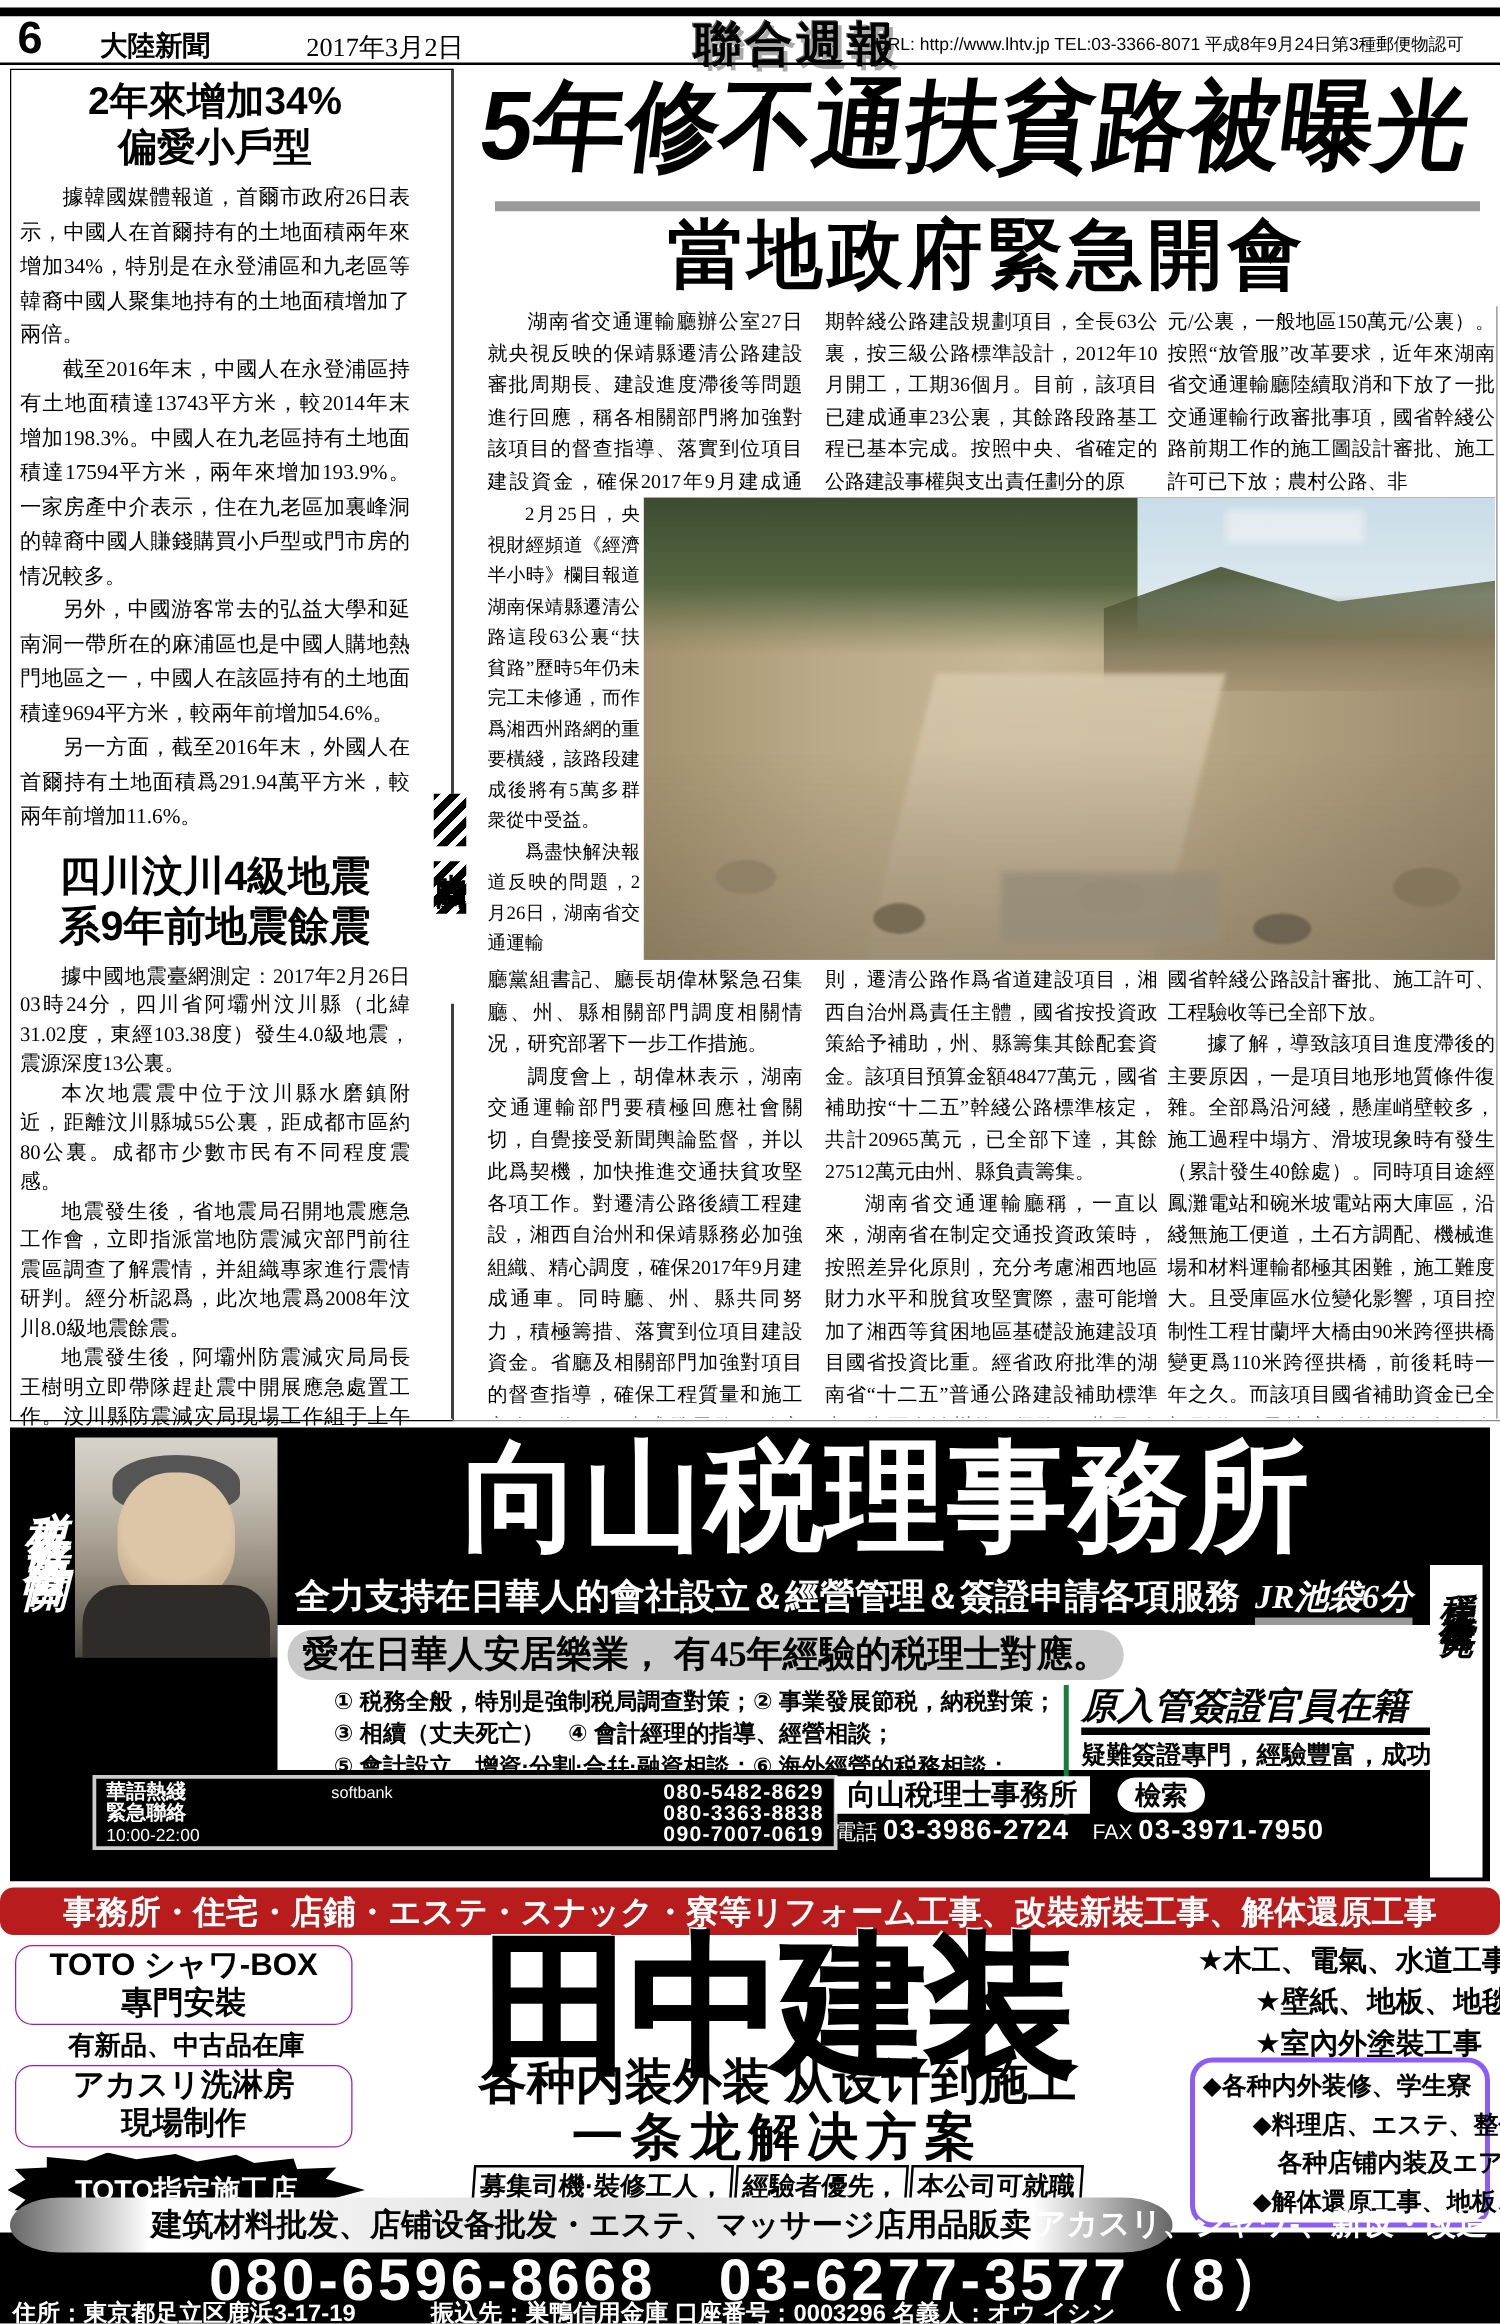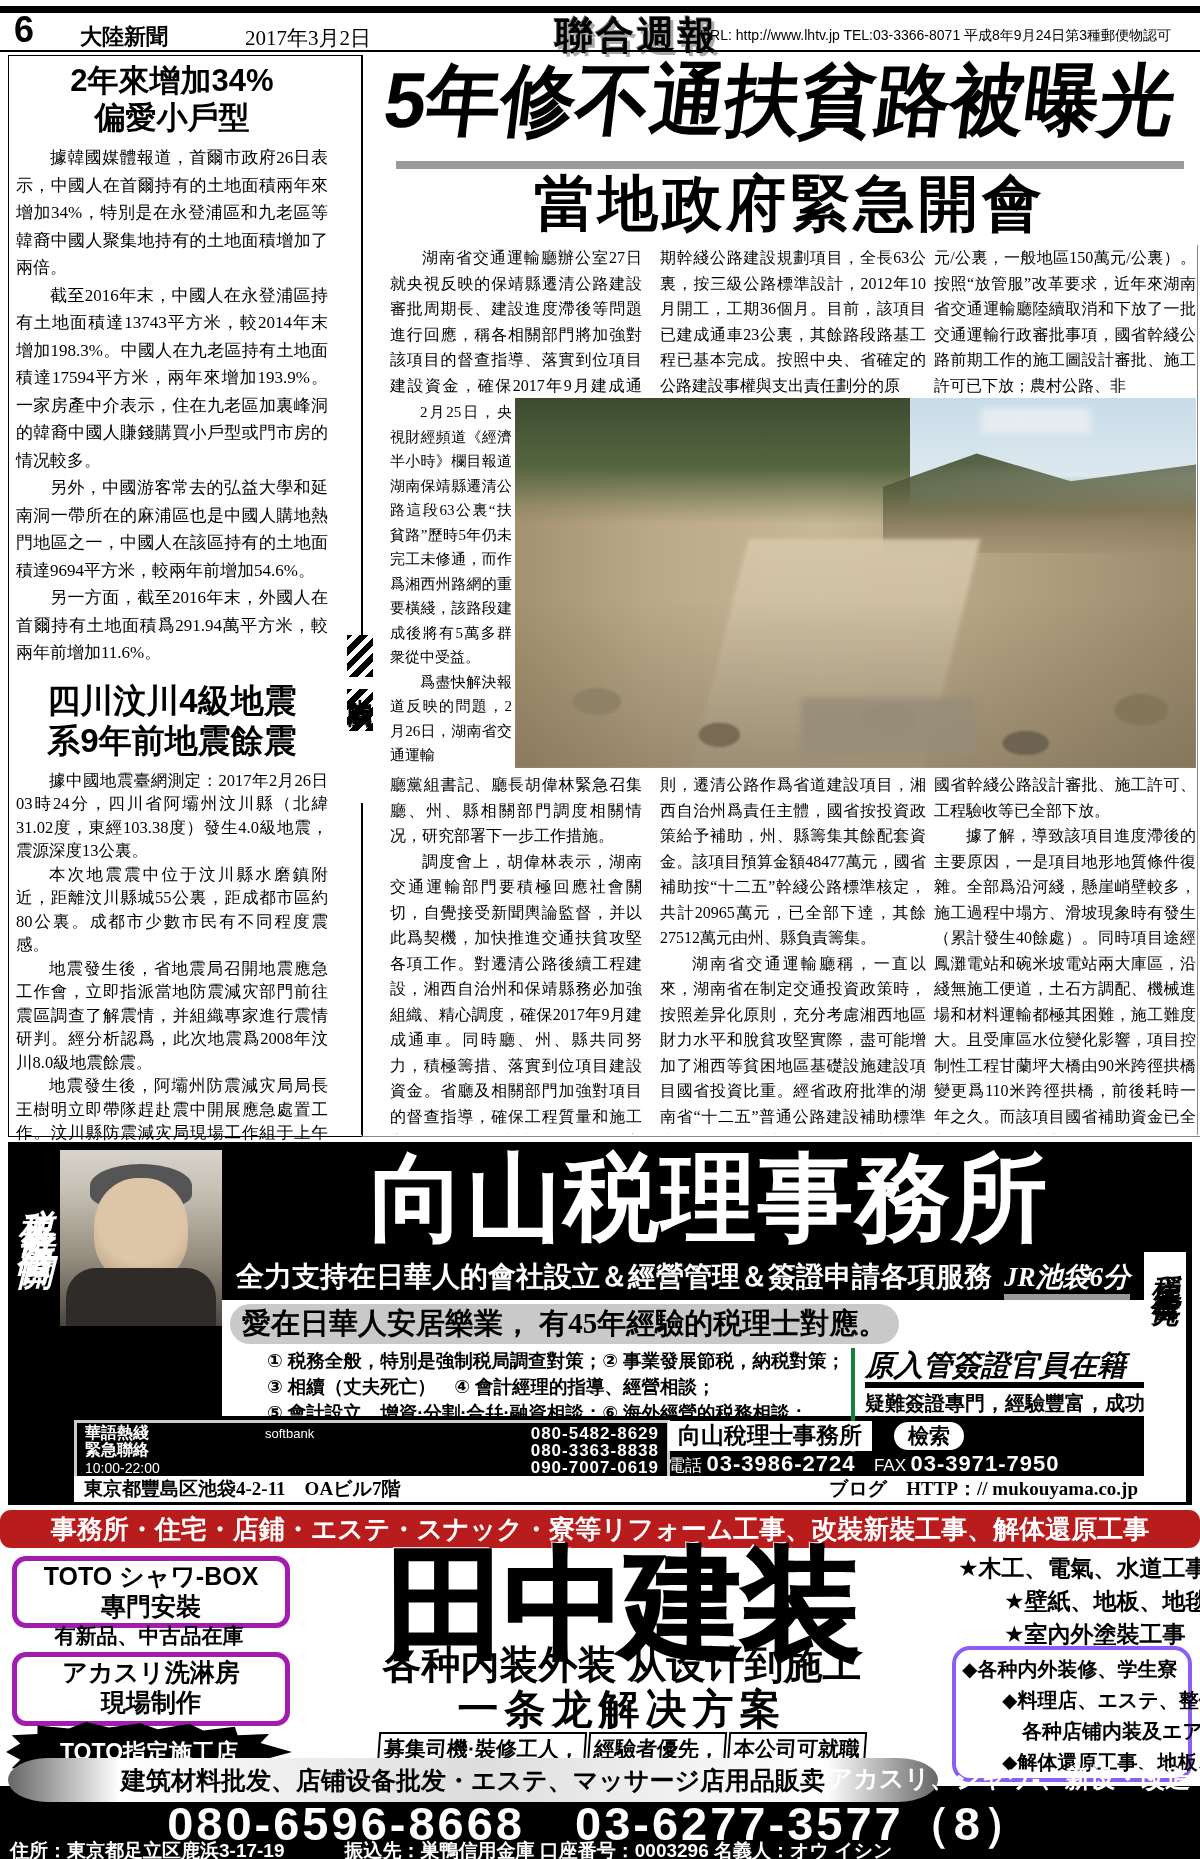--- a/index.html
+++ b/index.html
@@ -89,21 +89,21 @@
   .t-office{display:inline-block;background:#fff;color:#000;font-size:23px;font-weight:900;padding:0 10px;line-height:30px;}
   .t-search{display:inline-block;background:#fff;color:#000;font-size:21px;font-weight:900;border-radius:16px;padding:0 14px;line-height:28px;margin-left:16px;border:2px solid #000;}
   .t-telfax{font-family:"Liberation Sans","DejaVu Sans",sans-serif;white-space:nowrap;line-height:24px;}
   .t-telfax .lbl{font-size:17px;}
   .t-telfax .num{font-size:22px;font-weight:900;letter-spacing:1px;}
   .t-addr{position:absolute;left:66px;top:334px;width:1074px;height:26px;background:#fff;color:#000;font-size:19px;font-weight:bold;line-height:26px;padding:0 10px;box-sizing:border-box;display:flex;justify-content:space-between;white-space:nowrap;}
   .t-vert-r{position:absolute;right:6px;top:110px;height:246px;background:#fff;color:#000;writing-mode:vertical-rl;text-orientation:upright;font-size:27px;font-weight:bold;font-style:italic;padding:2px 3px;letter-spacing:4px;}
   
   .ad2{left:0;top:1510px;width:1200px;height:349px;background:#fff;}
   .c-band{position:absolute;left:0;top:0;width:1200px;height:38px;background:#b91c1c;color:#fff;font-family:"Liberation Sans","DejaVu Sans",sans-serif;font-size:26px;font-weight:700;line-height:38px;text-align:center;white-space:nowrap;border-radius:11px;}
-  .c-box{position:absolute;border:5px solid #a21caf;border-radius:14px;text-align:center;font-family:"Liberation Sans","DejaVu Sans",sans-serif;font-weight:900;}
+  .c-box{position:absolute;border:1px solid #a21caf;border-radius:14px;text-align:center;font-family:"Liberation Sans","DejaVu Sans",sans-serif;font-weight:900;}
   .c-toto{left:12px;top:46px;width:268px;height:62px;font-size:25px;line-height:30px;}
   .c-stock{position:absolute;left:12px;top:112px;width:274px;text-align:center;font-family:"Liberation Sans","DejaVu Sans",sans-serif;font-size:21px;font-weight:900;white-space:nowrap;}
   .c-akasuri{left:12px;top:142px;width:268px;height:64px;font-size:25px;line-height:30px;}
   .c-star{position:absolute;left:6px;top:212px;width:286px;height:60px;background:#000;color:#fff;font-family:"Liberation Sans","DejaVu Sans",sans-serif;font-size:23px;font-weight:900;display:flex;align-items:center;justify-content:center;clip-path:polygon(0% 50%,5% 36%,2% 22%,11% 20%,11% 6%,22% 11%,28% 0%,36% 9%,47% 2%,53% 12%,64% 3%,69% 14%,80% 8%,81% 22%,92% 20%,89% 35%,100% 50%,89% 64%,92% 79%,81% 77%,80% 92%,69% 85%,64% 97%,53% 87%,47% 98%,36% 90%,28% 100%,22% 88%,11% 93%,11% 79%,2% 77%,5% 63%);}
   .c-title{position:absolute;left:292px;top:34px;width:660px;text-align:center;font-family:"Liberation Sans","DejaVu Sans",sans-serif;font-size:122px;font-weight:900;line-height:120px;letter-spacing:-4px;white-space:nowrap;text-shadow:4px 4px 0 #fff,-2px -2px 0 #fff;-webkit-text-stroke:2px #000;}
   .c-slogan1{position:absolute;left:292px;top:128px;width:660px;text-align:center;font-family:"Liberation Sans","DejaVu Sans",sans-serif;font-size:39px;font-weight:900;white-space:nowrap;}
   .c-slogan2{position:absolute;left:292px;top:172px;width:660px;text-align:center;font-family:"Liberation Sans","DejaVu Sans",sans-serif;font-size:41px;font-weight:900;letter-spacing:6px;white-space:nowrap;}
   .c-recruit{position:absolute;left:292px;top:222px;width:660px;text-align:center;white-space:nowrap;}
   .c-recruit span{display:inline-block;border:2px solid #000;background:#fff;font-family:"Liberation Sans","DejaVu Sans",sans-serif;font-size:21px;font-weight:900;padding:1px 4px;margin:0 1px;transform:skewX(-4deg);}
   .c-stars-list{position:absolute;left:958px;top:42px;width:238px;}
@@ -251,24 +251,20 @@
         <span class="t-office">向山稅理士事務所</span>
         <span class="t-search">檢索</span>
       </div>
       <div class="t-telfax">
         <span class="lbl">電話</span>
         <span class="num">03-3986-2724</span>
         <span class="lbl" style="margin-left:14px;">FAX</span>
         <span class="num">03-3971-7950</span>
       </div>
     </div>
-    <div class="t-addr">
-      <span>東京都豐島区池袋4-2-11　OAビル7階</span>
-      <span>ブログ　HTTP：// mukouyama.co.jp</span>
-    </div>
     <div class="t-vert-r">穩定生活税當先</div>
   </div>
 
   <div class="abs ad2">
     <div class="c-band">事務所・住宅・店鋪・エステ・スナック・寮等リフォーム工事、改裝新裝工事、解体還原工事</div>
     <div class="c-box c-toto">
       <div>TOTO シャワ-BOX</div>
       <div>專門安裝</div>
     </div>
     <div class="c-stock">有新品、中古品在庫</div>

